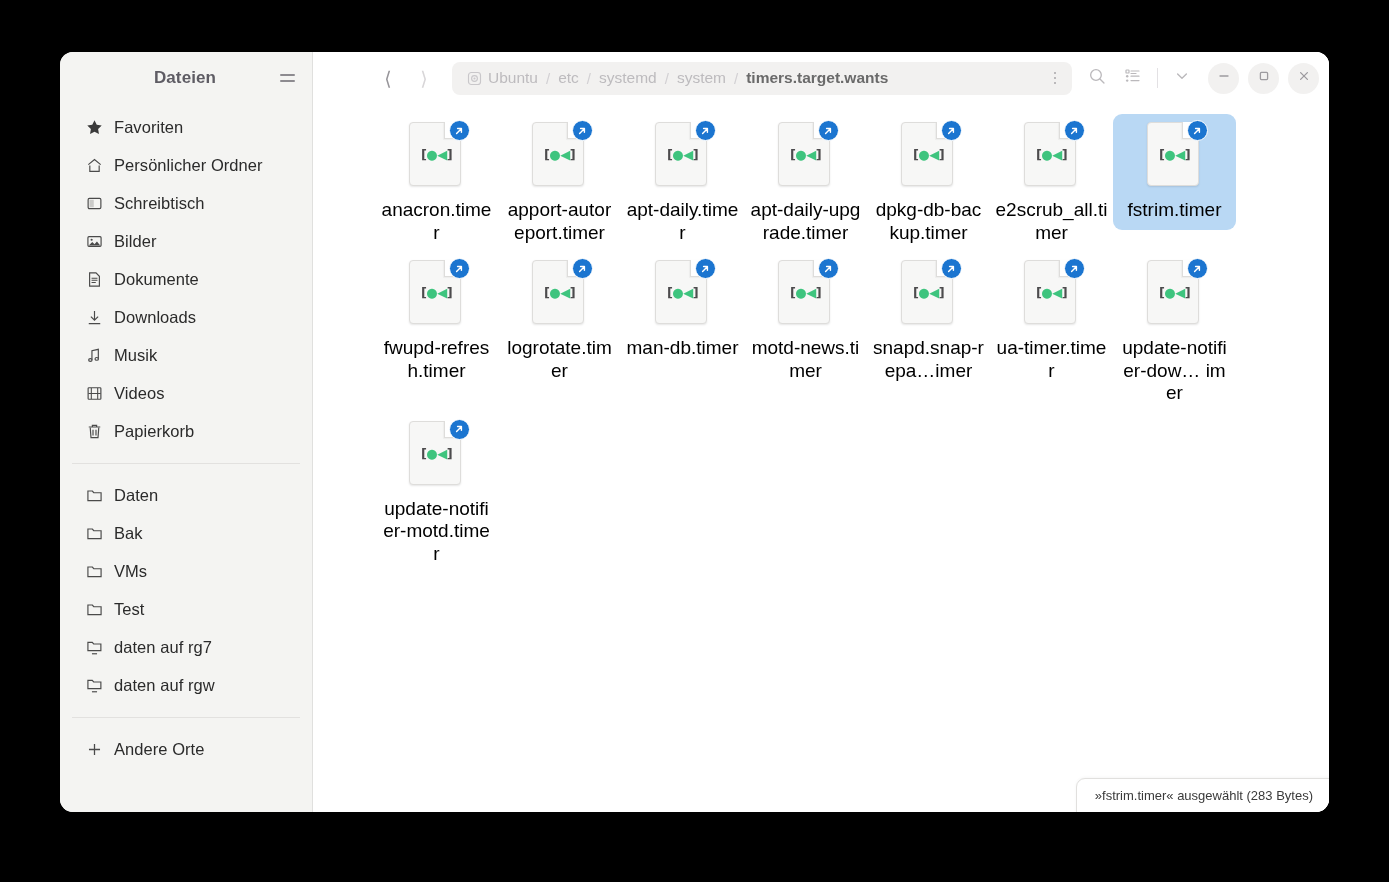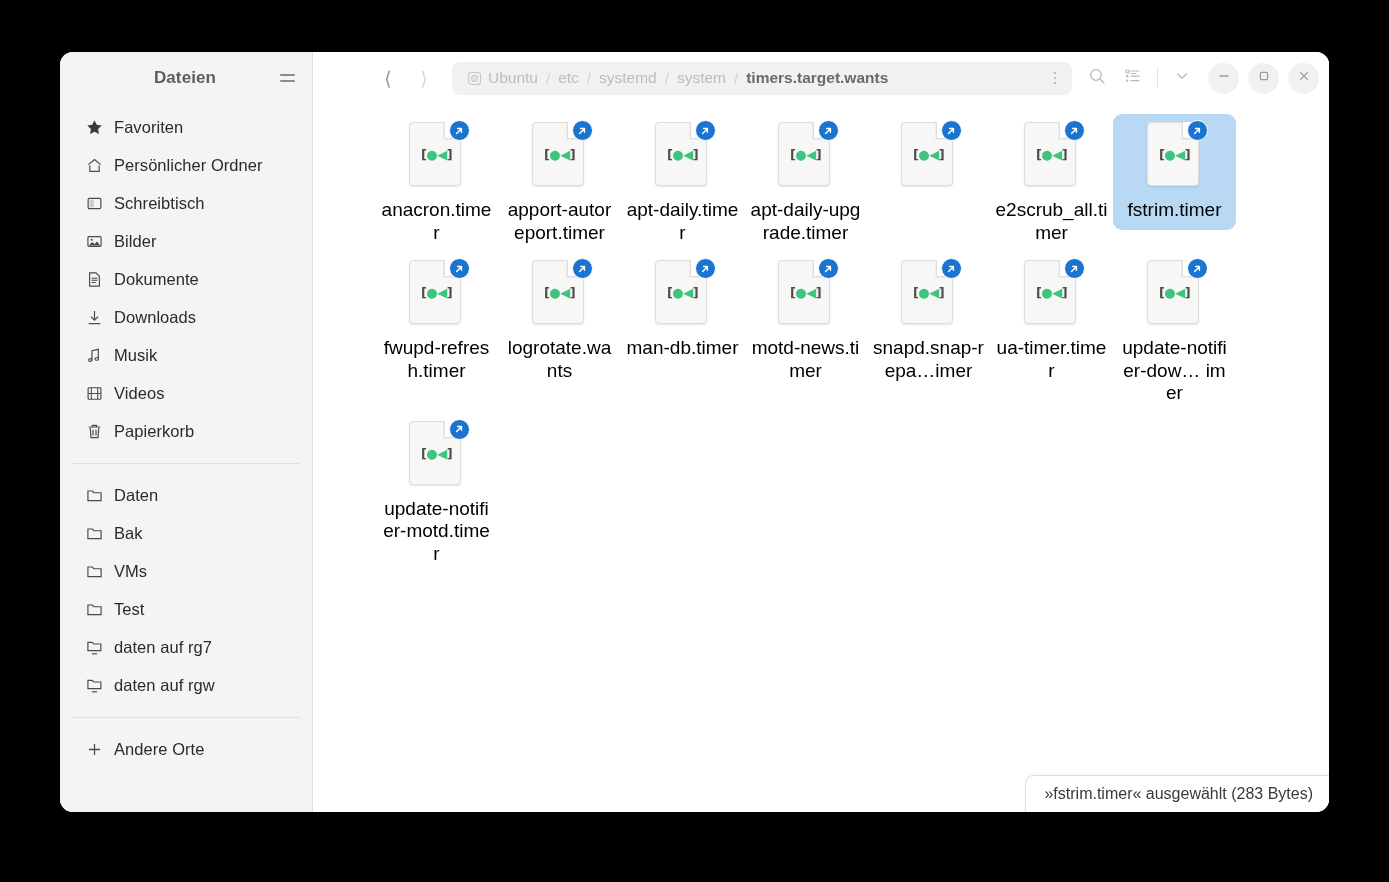--- a/index.html
+++ b/index.html
@@ -265,21 +265,21 @@
   }
 
   
   .statusbar {
     position: absolute;
     right: -1px; bottom: -1px;
     background: #ffffff;
     border: 1px solid #e1e0de;
     border-top-left-radius: 9px;
     padding: 9px 16px 9px 18px;
-    font-size: 16px;
+    font-size: 13px;
     color: #3a3a3a;
     box-shadow: 0 -1px 3px rgba(0,0,0,0.04);
     white-space: nowrap;
   }
 </style>
 </head>
 <body>
 
 <div id="window">
 
@@ -621,20 +621,21 @@
               <div class="doc">
                 <div class="fold"></div>
               </div>
               <div class="glyph">[<b>●◀</b>]</div>
               <div class="badge">
                 <svg width="12" height="12" viewBox="0 0 12 12">
                   <path stroke="#fff" stroke-width="1.45" stroke-linecap="round" stroke-linejoin="round" fill="none" d="M3.6 8.4L8.3 3.7M4.6 3.5h3.8v3.8"></path>
                 </svg>
               </div>
             </div>
+            <div class="fname">dpkg-db-backup.timer</div>
           </div>
           <div class="cell">
             <div class="thumb">
               <div class="doc">
                 <div class="fold"></div>
               </div>
               <div class="glyph">[<b>●◀</b>]</div>
               <div class="badge">
                 <svg width="12" height="12" viewBox="0 0 12 12">
                   <path stroke="#fff" stroke-width="1.45" stroke-linecap="round" stroke-linejoin="round" fill="none" d="M3.6 8.4L8.3 3.7M4.6 3.5h3.8v3.8"></path>
@@ -676,21 +677,21 @@
               <div class="doc">
                 <div class="fold"></div>
               </div>
               <div class="glyph">[<b>●◀</b>]</div>
               <div class="badge">
                 <svg width="12" height="12" viewBox="0 0 12 12">
                   <path stroke="#fff" stroke-width="1.45" stroke-linecap="round" stroke-linejoin="round" fill="none" d="M3.6 8.4L8.3 3.7M4.6 3.5h3.8v3.8"></path>
                 </svg>
               </div>
             </div>
-            <div class="fname">logrotate.wants</div>
+            <div class="fname">logrotate.timer</div>
           </div>
           <div class="cell">
             <div class="thumb">
               <div class="doc">
                 <div class="fold"></div>
               </div>
               <div class="glyph">[<b>●◀</b>]</div>
               <div class="badge">
                 <svg width="12" height="12" viewBox="0 0 12 12">
                   <path stroke="#fff" stroke-width="1.45" stroke-linecap="round" stroke-linejoin="round" fill="none" d="M3.6 8.4L8.3 3.7M4.6 3.5h3.8v3.8"></path>

